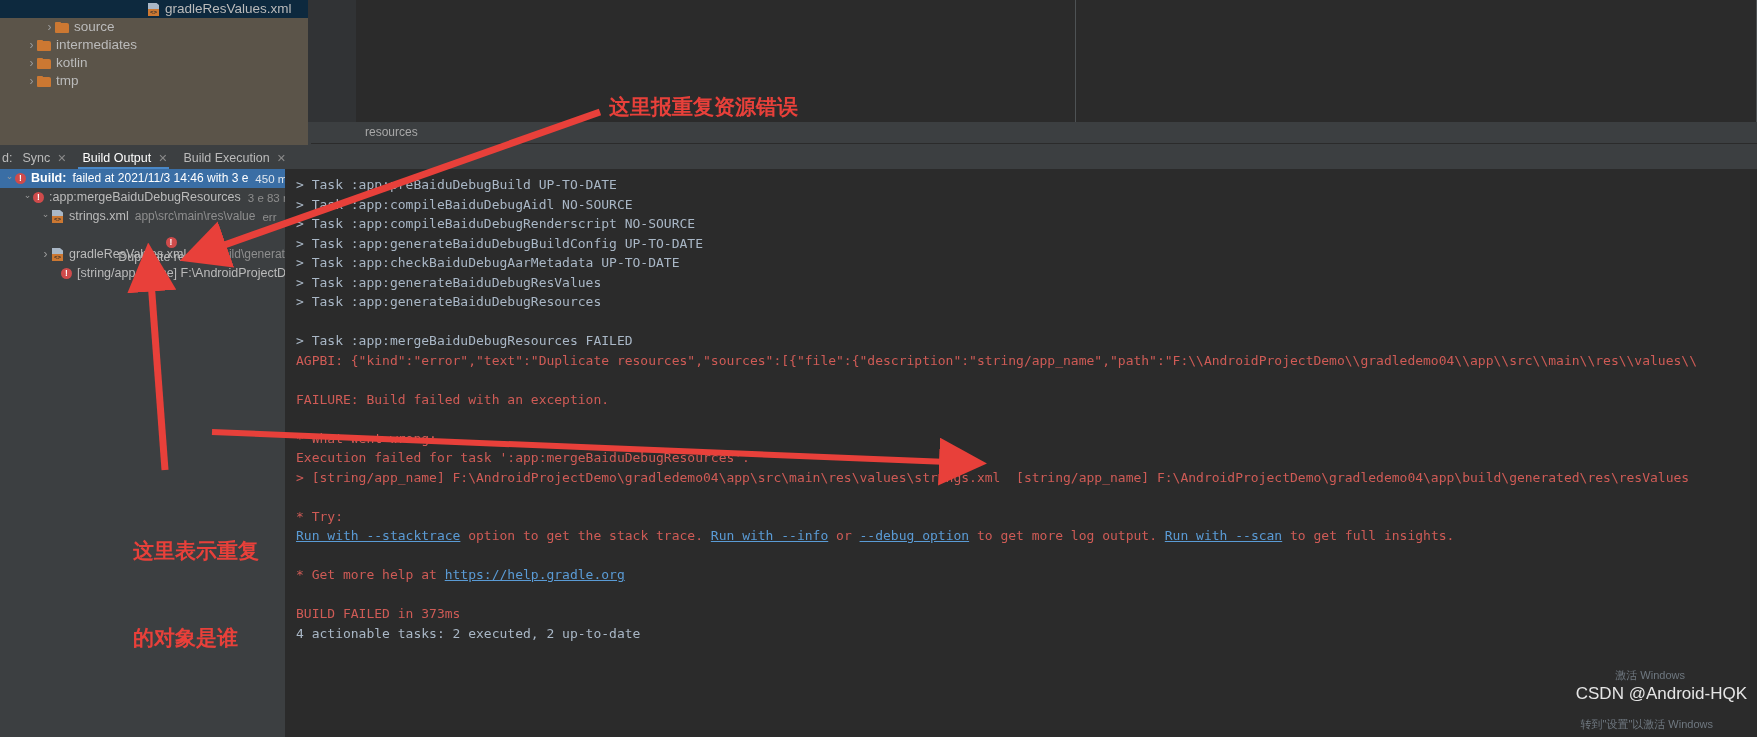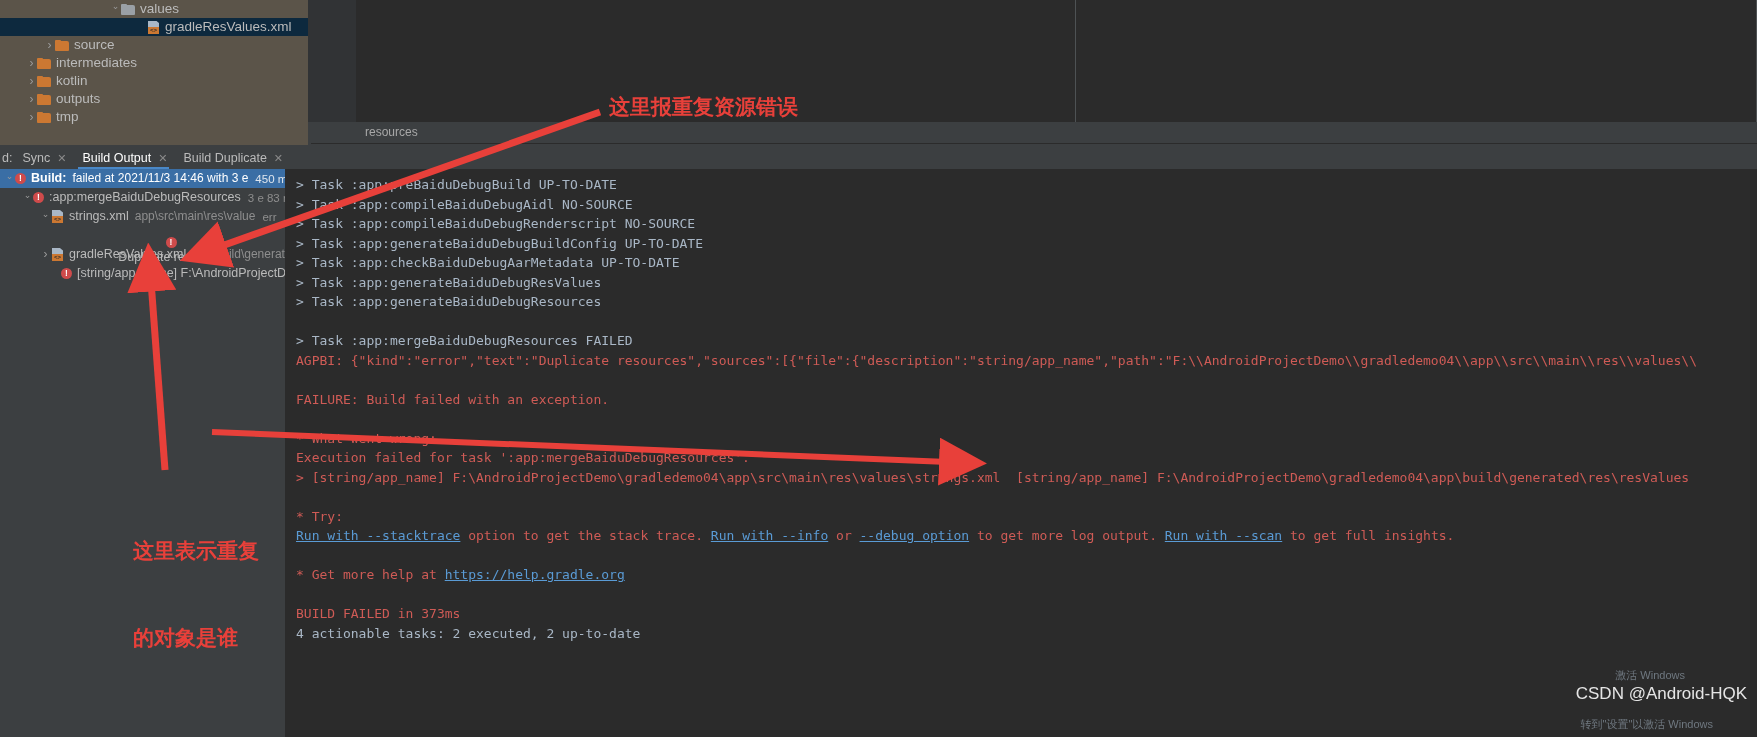--- a/index.html
+++ b/index.html
@@ -169,49 +169,39 @@
     <div id="editor-gutter"></div>
     <div class="stub-divider" style="left:1075px"></div>
     <div class="stub-divider" style="left:1756px"></div>
 
     <div id="tab-strip">
       <span class="tabname">resources</span>
     </div>
     <div id="top-filler"></div>
 
     <div id="project-tree">
-        <div class="tree-row" style="padding-left: 110px;">
-          <span class="chev down"></span>
-          <span class="folder-ico grey"></span>
-          <span class="tree-label">values</span>
-        </div>
         <div class="tree-row selected" style="padding-left: 136px;">
           <span class="chev "></span>
           <span class="xml-ico"></span>
           <span class="tree-label">gradleResValues.xml</span>
         </div>
         <div class="tree-row" style="padding-left: 44px;">
           <span class="chev right"></span>
           <span class="folder-ico"></span>
           <span class="tree-label">source</span>
         </div>
         <div class="tree-row" style="padding-left: 26px;">
           <span class="chev right"></span>
           <span class="folder-ico"></span>
           <span class="tree-label">intermediates</span>
         </div>
         <div class="tree-row" style="padding-left: 26px;">
           <span class="chev right"></span>
           <span class="folder-ico"></span>
           <span class="tree-label">kotlin</span>
-        </div>
-        <div class="tree-row" style="padding-left: 26px;">
-          <span class="chev right"></span>
-          <span class="folder-ico"></span>
-          <span class="tree-label">outputs</span>
         </div>
         <div class="tree-row" style="padding-left: 26px;">
           <span class="chev right"></span>
           <span class="folder-ico"></span>
           <span class="tree-label">tmp</span>
         </div>
       </div>
   </div>
 
   <div id="tool-tabs">
@@ -219,21 +209,21 @@
     <span id="tool-tabs-host" style="display:flex;align-items:center;">
         <span class="tool-tab">
           <span class="lbl">Sync</span>
           <span class="xmark">✕</span>
         </span>
         <span class="tool-tab active">
           <span class="lbl">Build Output</span>
           <span class="xmark">✕</span>
         </span>
         <span class="tool-tab">
-          <span class="lbl">Build Duplicate</span>
+          <span class="lbl">Build Execution</span>
           <span class="xmark">✕</span>
         </span>
       </span>
   </div>
 
   <div id="build-panel">
     <div id="build-tree">
         <div class="bt-row sel" style="padding-left: 4px;">
           <span class="chev down"></span>
           <span class="err-ico"></span>

